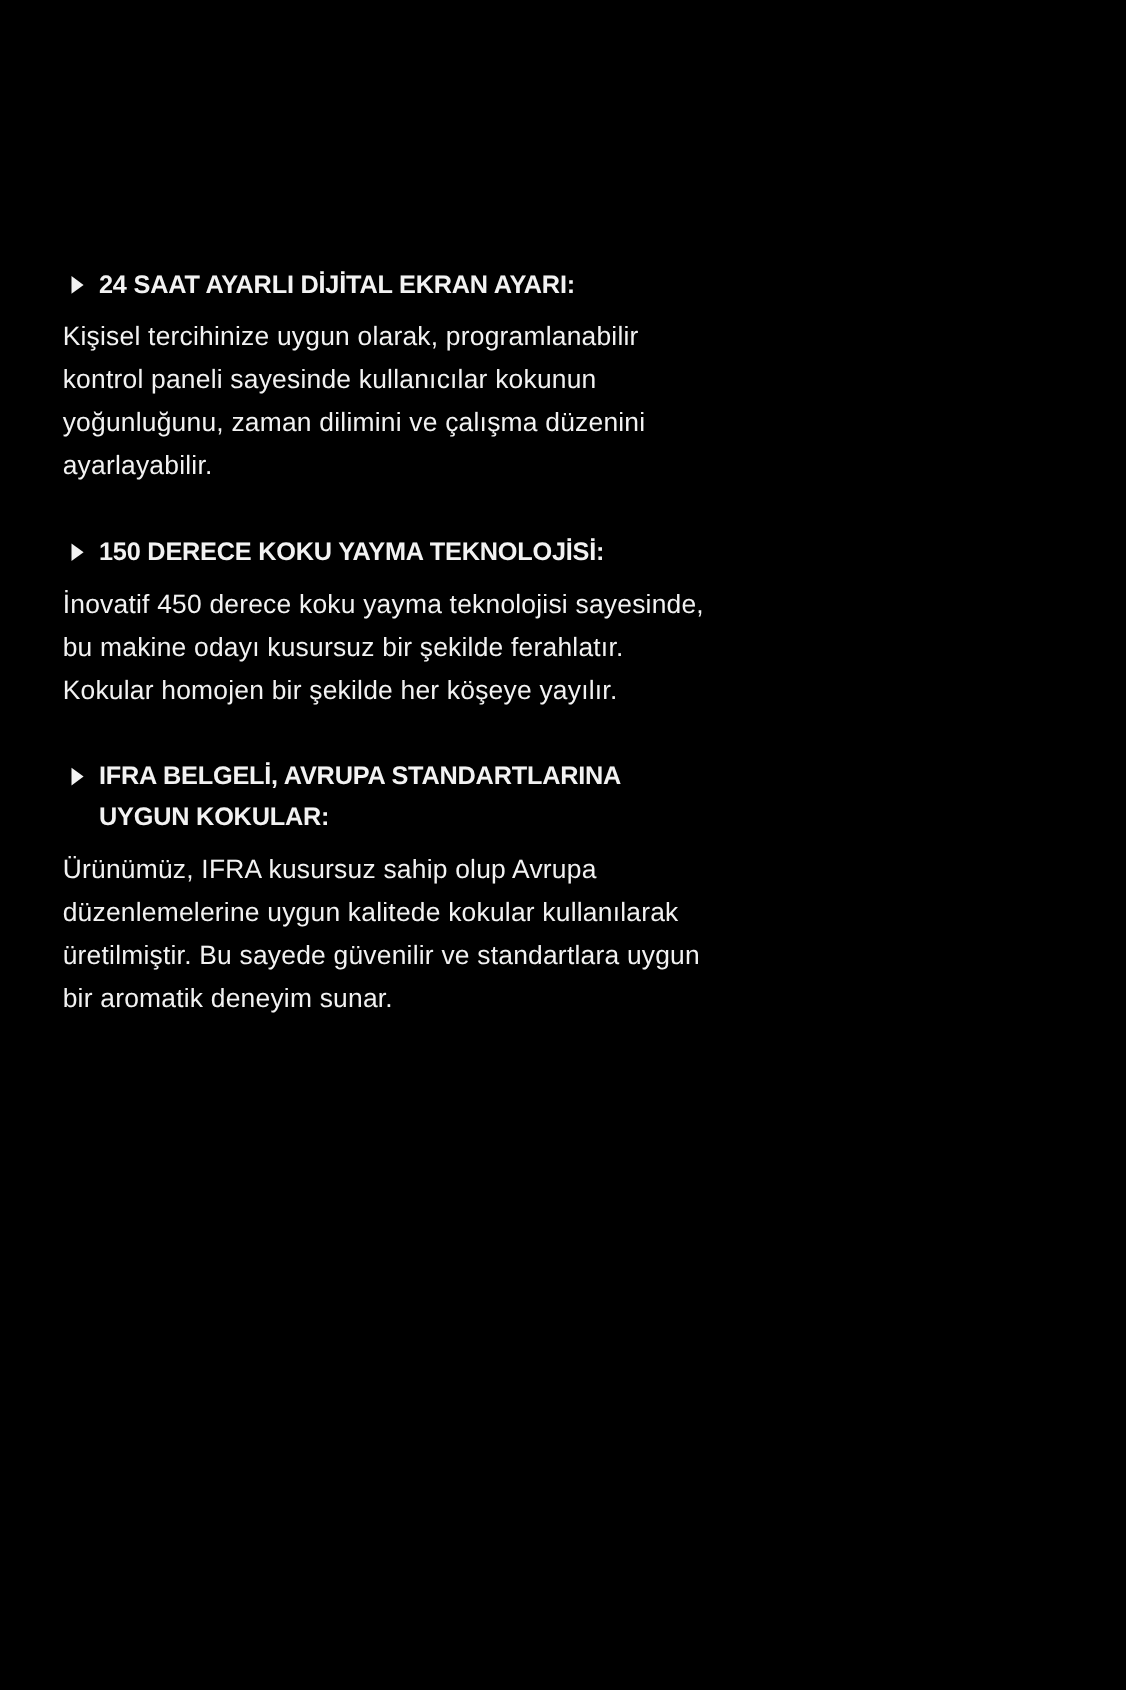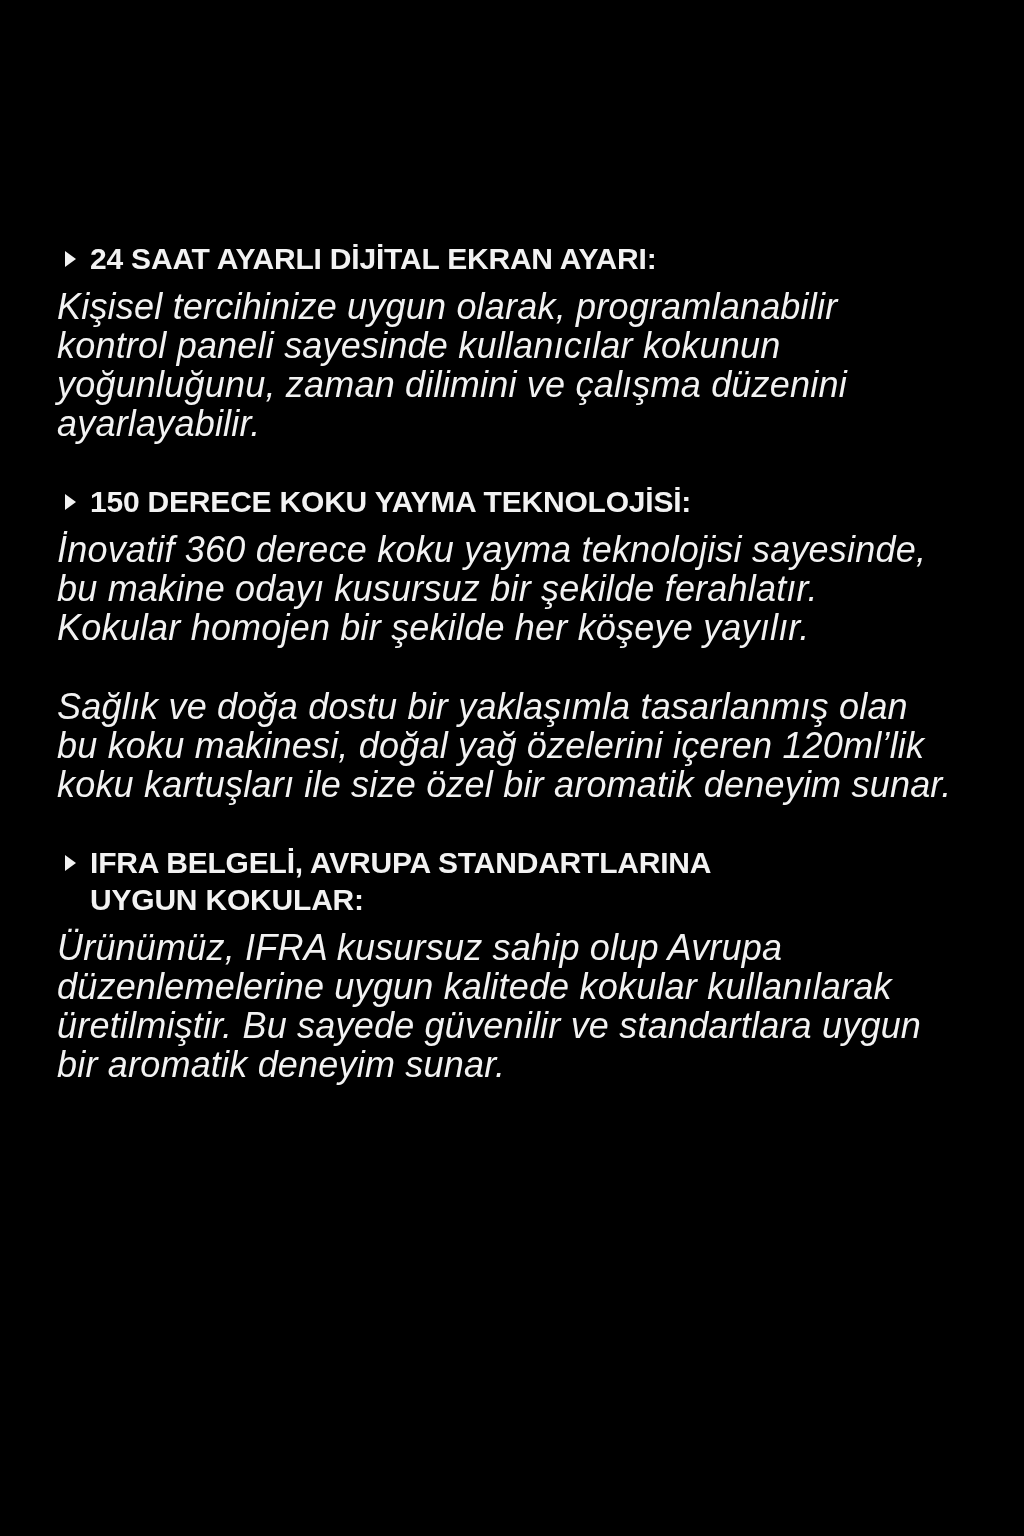--- a/index.html
+++ b/index.html
@@ -33,34 +33,33 @@
   .bullet {
     flex: 0 0 auto;
     width: 0;
     height: 0;
     margin: 11px 14px 0 8px;
     border-top: 8px solid transparent;
     border-bottom: 8px solid transparent;
     border-left: 11px solid #f2f2f2;
   }
   .title-text {
-    font-size: 30px;
+    font-size: 23px;
     font-weight: 700;
     line-height: 37px;
     letter-spacing: -0.2px;
     white-space: pre-line;
   }
   .body-text {
     margin: 10px 0 0 0;
-    font-size: 36px;
+    font-size: 24px;
     font-weight: 400;
     line-height: 39px;
     letter-spacing: 0.2px;
     white-space: pre-line;
-    font-style: italic;
   }
 </style>
 </head>
 <body style="background: rgb(0, 0, 0);">
 
 <main class="content" style="color: rgb(242, 242, 242);">
 
   <section class="section">
     <h2 class="title-row">
       <span class="bullet"></span>
@@ -70,29 +69,26 @@
 kontrol paneli sayesinde kullanıcılar kokunun
 yoğunluğunu, zaman dilimini ve çalışma düzenini
 ayarlayabilir.</p>
   </section>
 
   <section class="section">
     <h2 class="title-row">
       <span class="bullet"></span>
       <span class="title-text">150 DERECE KOKU YAYMA TEKNOLOJİSİ:</span>
     </h2>
-    <p class="body-text">İnovatif 360 derece koku yayma teknolojisi sayesinde,
+    <p class="body-text">İnovatif 450 derece koku yayma teknolojisi sayesinde,
 bu makine odayı kusursuz bir şekilde ferahlatır.
 Kokular homojen bir şekilde her köşeye yayılır.</p>
   </section>
 
   <section class="section">
-    <p class="body-text">Sağlık ve doğa dostu bir yaklaşımla tasarlanmış olan
-bu koku makinesi, doğal yağ özelerini içeren 120ml’lik
-koku kartuşları ile size özel bir aromatik deneyim sunar.</p>
   </section>
 
   <section class="section">
     <h2 class="title-row">
       <span class="bullet"></span>
       <span class="title-text">IFRA BELGELİ, AVRUPA STANDARTLARINA
 UYGUN KOKULAR:</span>
     </h2>
     <p class="body-text">Ürünümüz, IFRA kusursuz sahip olup Avrupa
 düzenlemelerine uygun kalitede kokular kullanılarak

